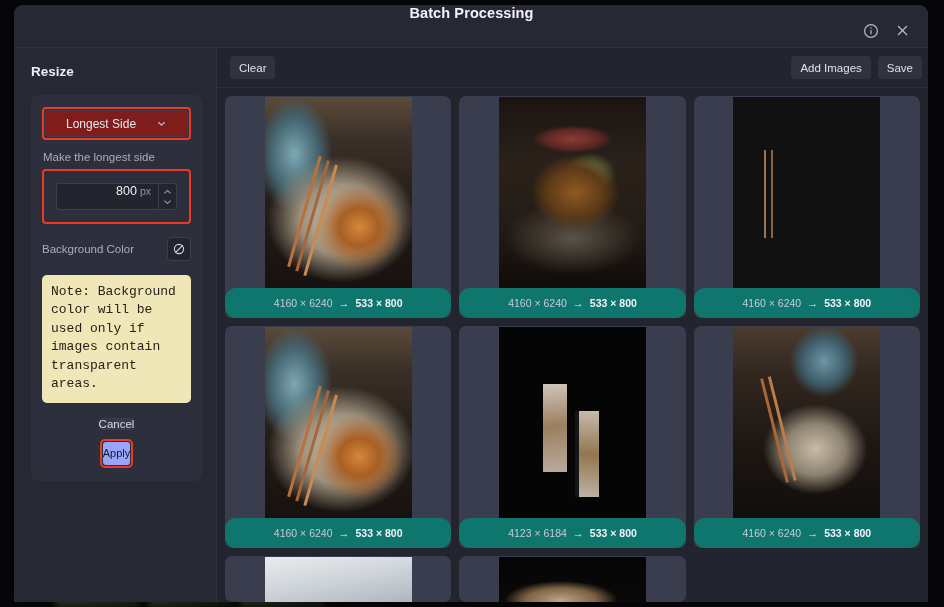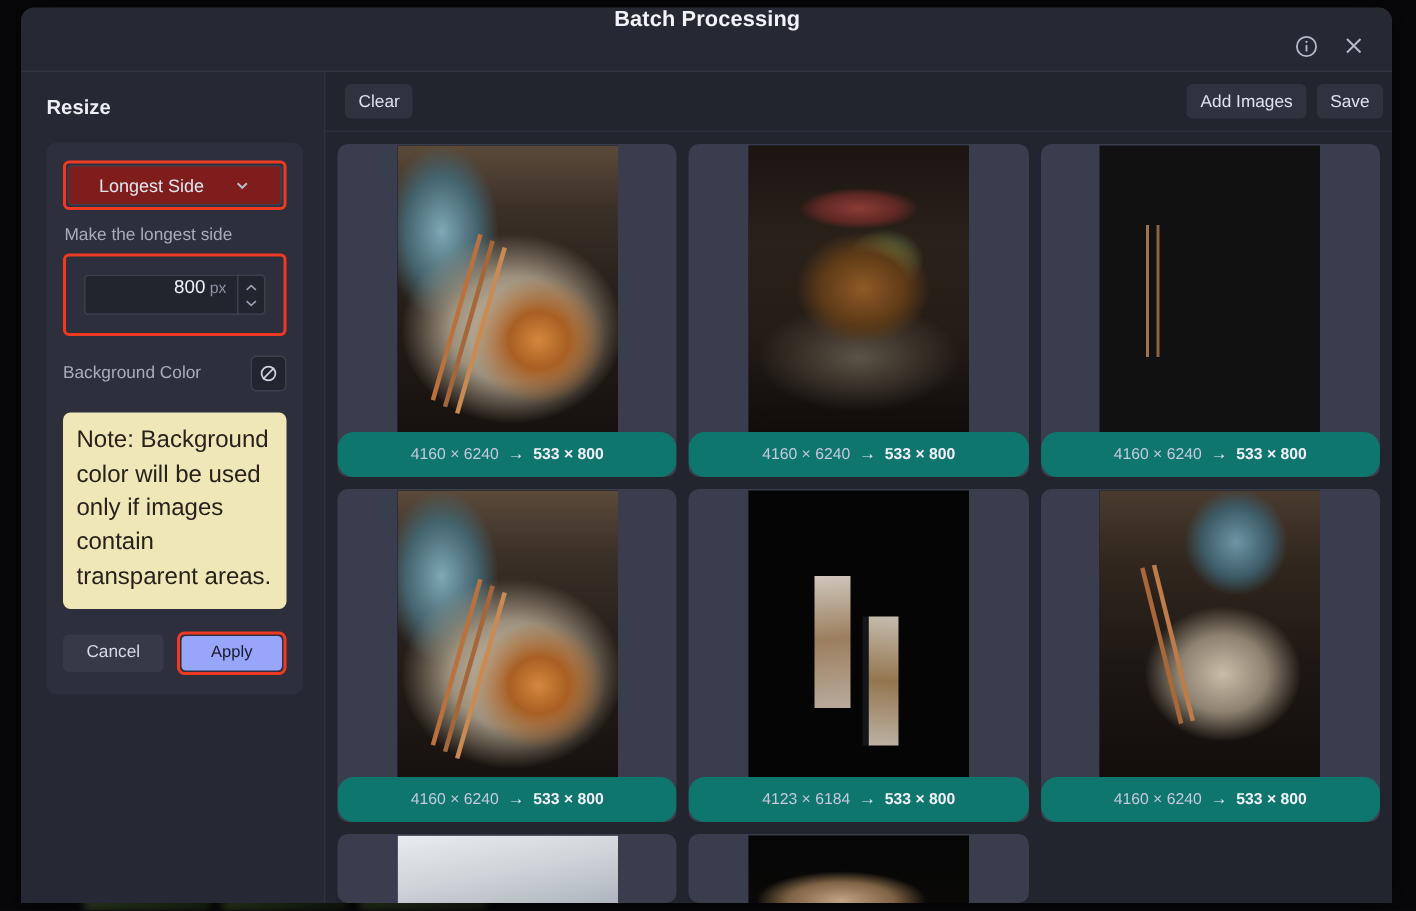--- a/index.html
+++ b/index.html
@@ -189,31 +189,33 @@
   }
 
   
   #note-box {
     margin-top: 14px;
     background: #f0e7b9;
     border-radius: 5px;
     padding: 8px 9px 9px 9px;
   }
   #note-text {
-    font-size: 16px;
+    font-size: 13px;
     line-height: 1.42;
     color: #262219;
+    font-family: Liberation Mono, monospace;
   }
 
   
   #panel-actions {
     display: flex;
     align-items: center;
     gap: 9px;
     margin-top: 15px;
+    flex-direction: column;
   }
   #cancel-button {
     flex: 1;
     height: 25px;
     background: #363a48;
     border: none;
     border-radius: 4px;
     color: #d6d9e2;
     font-size: 11.5px;
     font-family: inherit;

